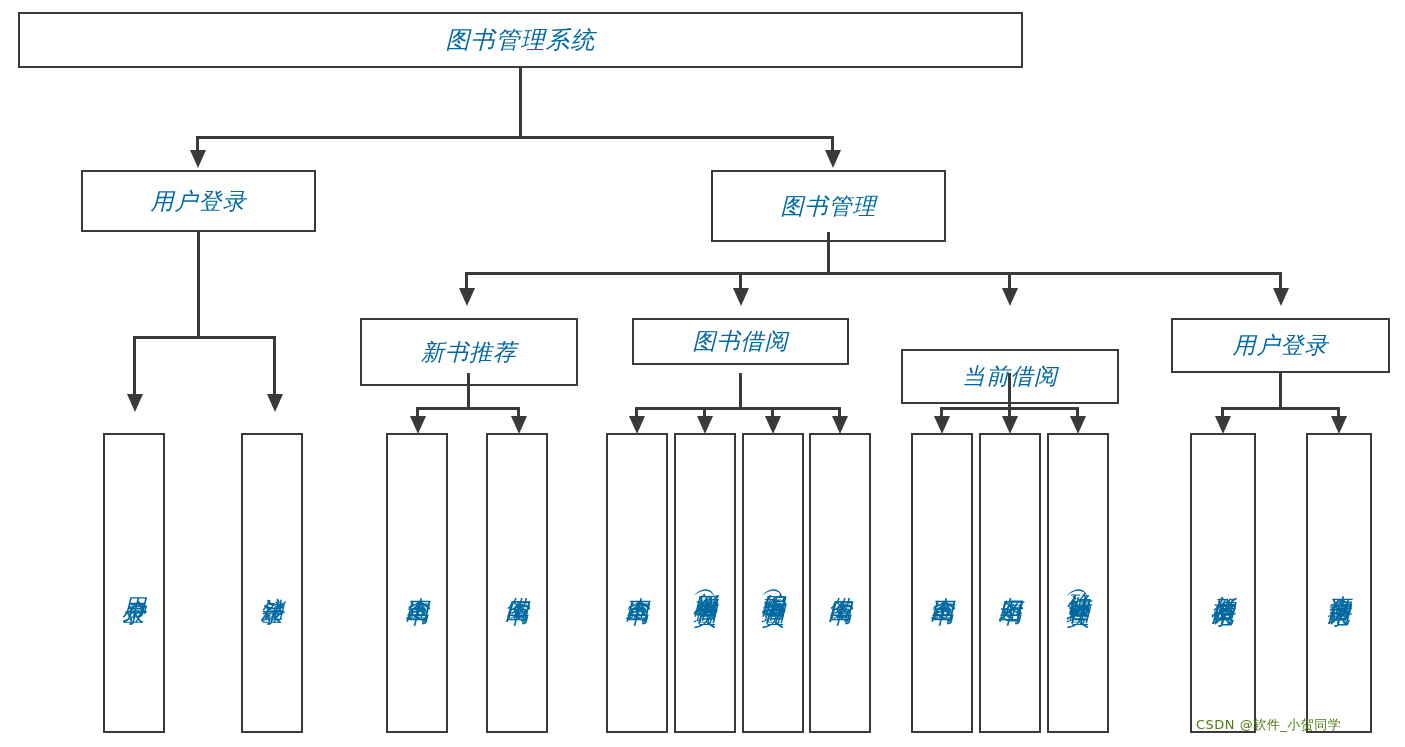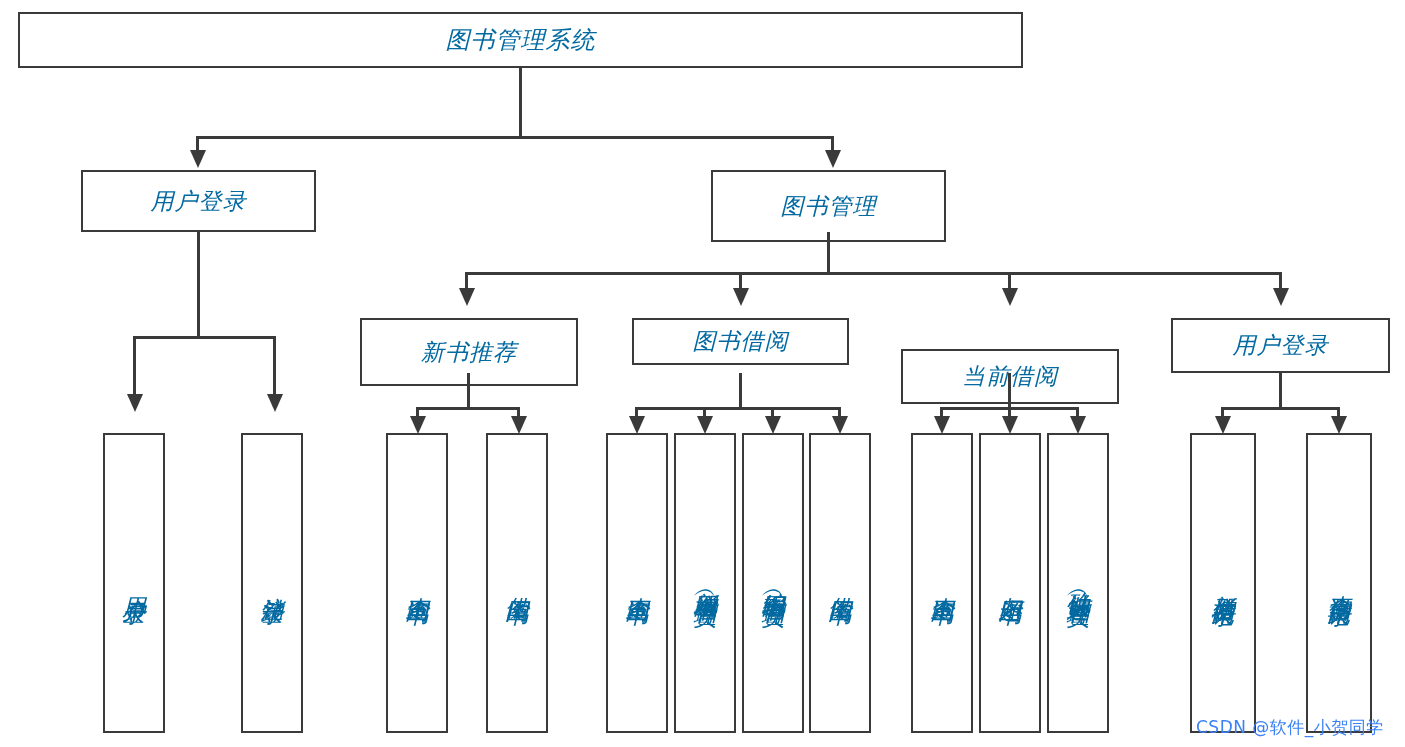--- a/index.html
+++ b/index.html
@@ -58,22 +58,22 @@
   .arrow {
     position: absolute;
     width: 0;
     height: 0;
     border-left: 8px solid transparent;
     border-right: 8px solid transparent;
     border-top: 18px solid #3a3a3a;
   }
   .watermark {
     position: absolute;
-    font-size: 17px;
-    color: #3b82f6;
+    font-size: 13px;
+    color: #4d7c0f;
     white-space: nowrap;
     letter-spacing: 0.5px;
   }
 </style>
 </head>
 <body>
 
 <div id="canvas">
 
   <div class="node node-h node-root" style="left:18px; top:12px; width:1005px; height:56px;">

